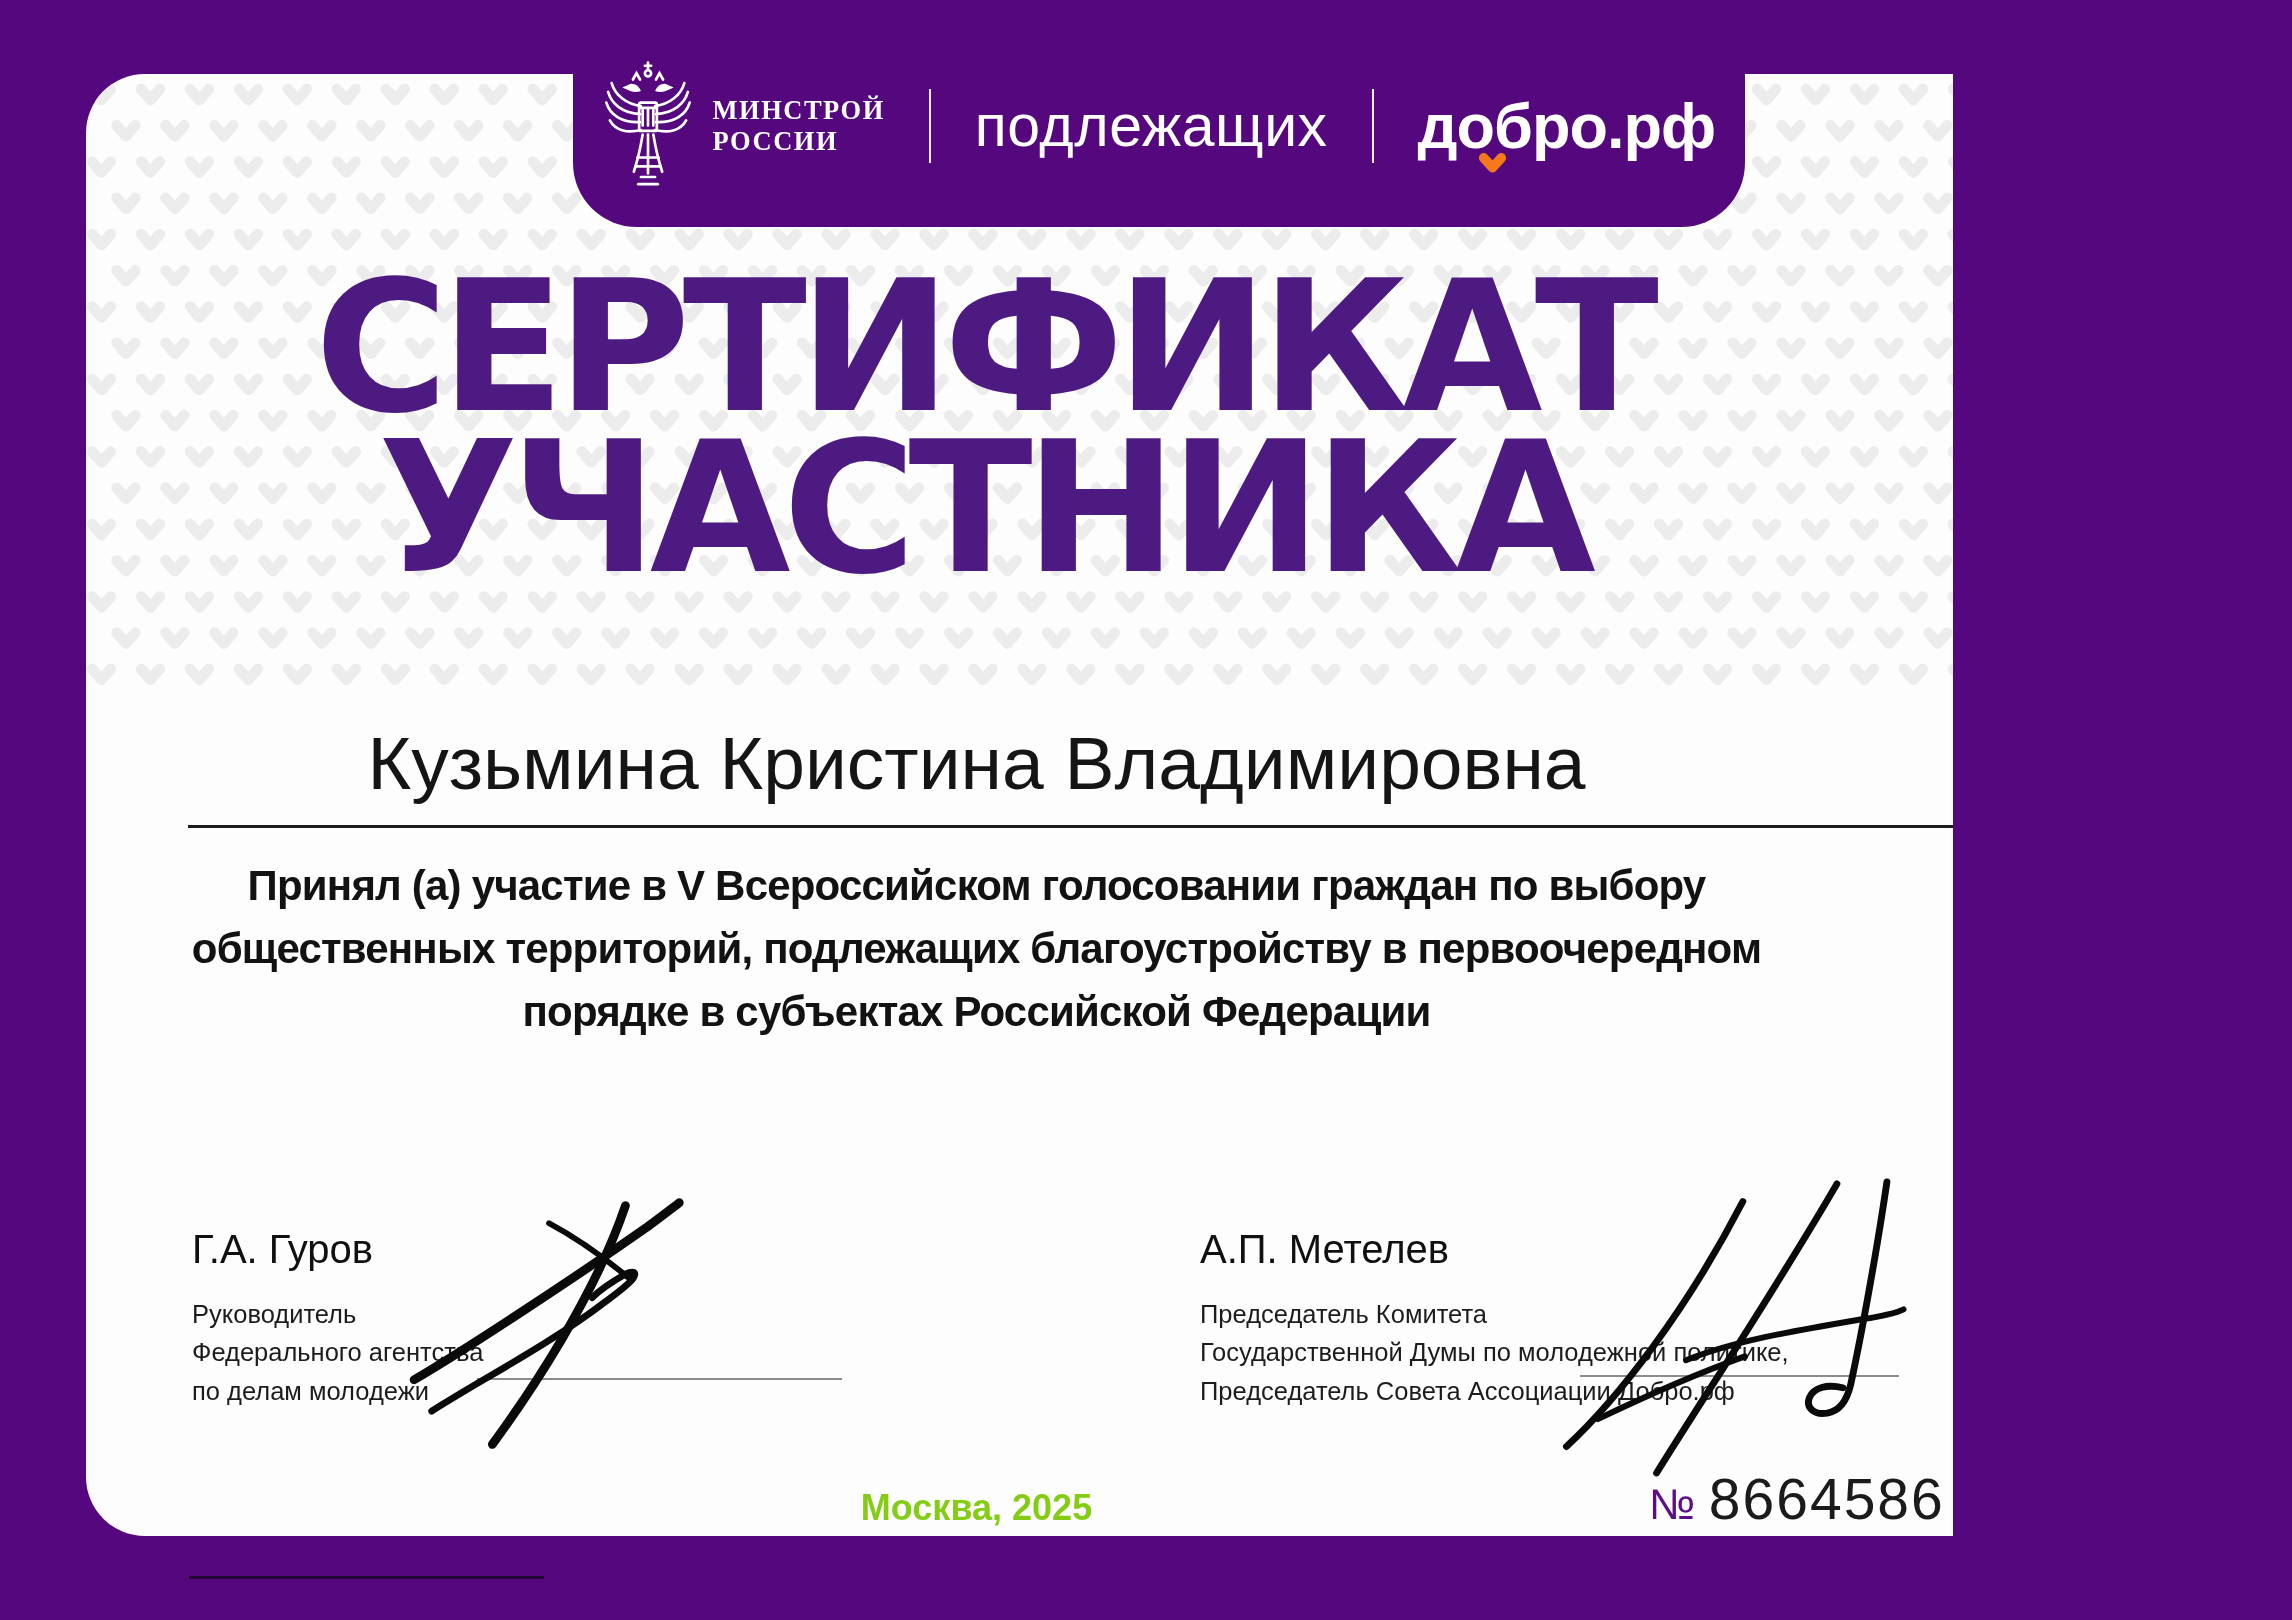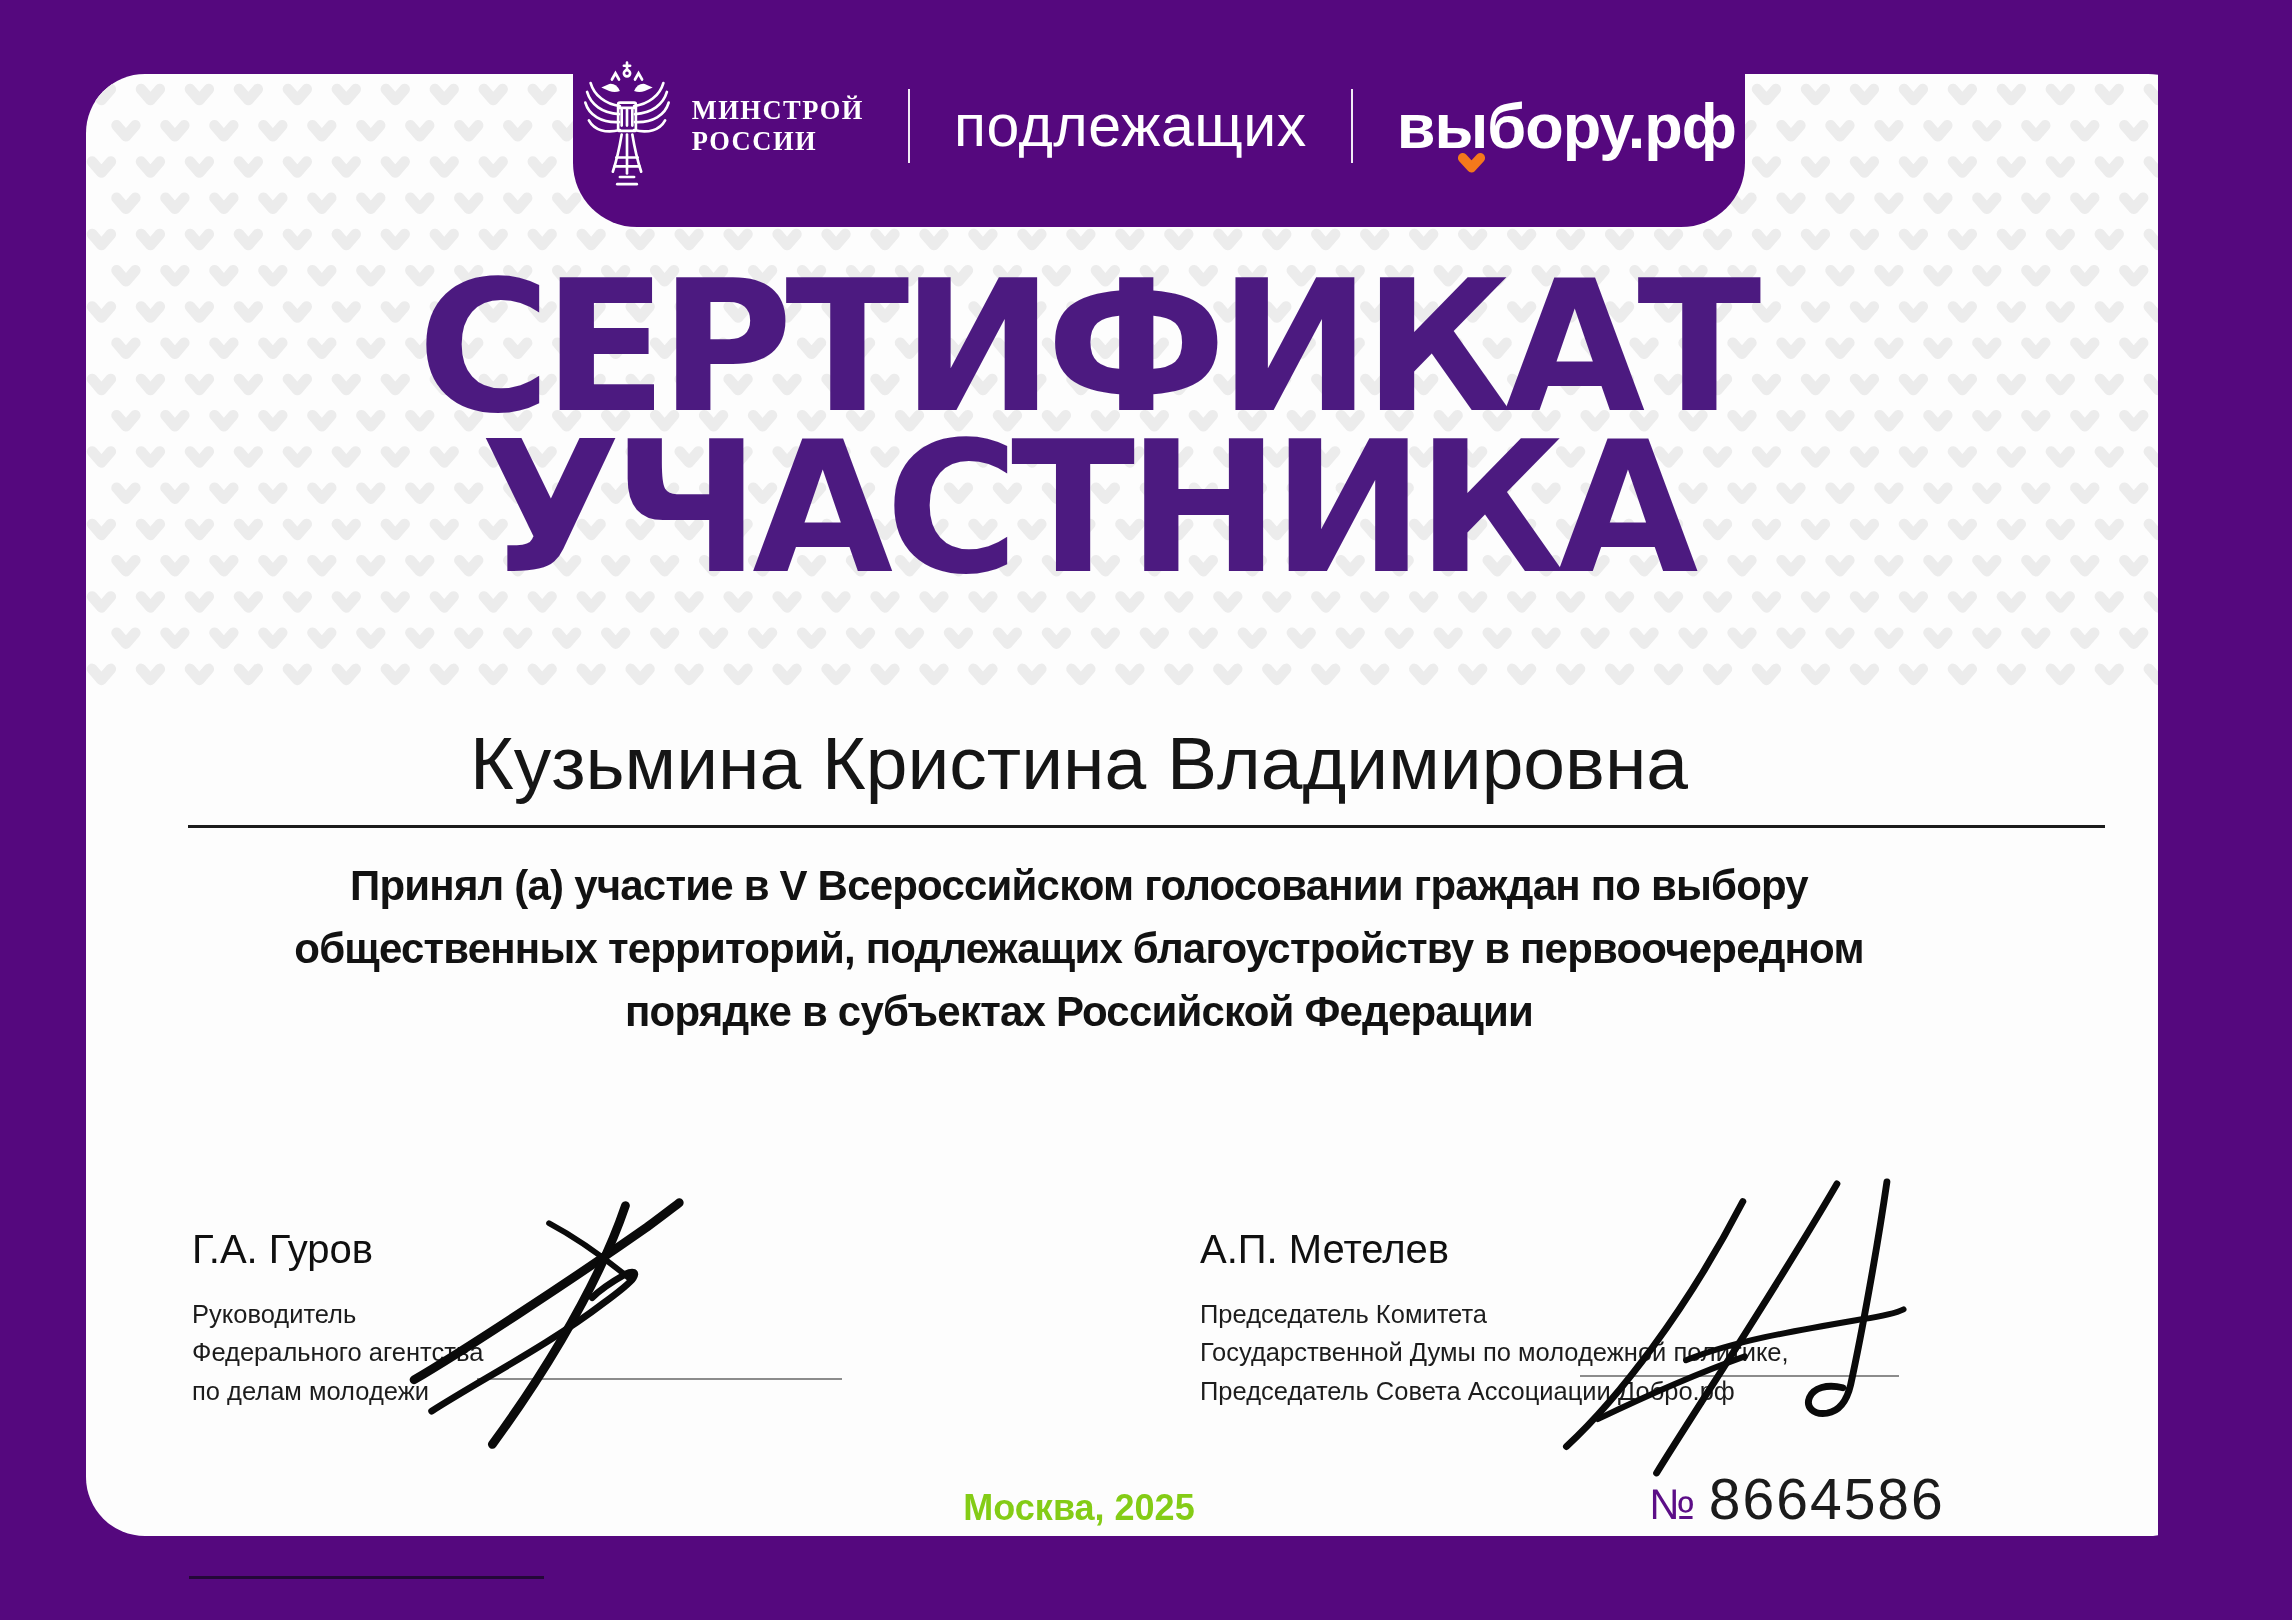--- a/index.html
+++ b/index.html
@@ -1,16 +1,16 @@
 <!DOCTYPE html>
 <html><head>
 <meta charset="utf-8">
 <style>
   html,body{margin:0;padding:0;background:#55087e;}
-  #stage{position:relative;width:2158px;height:1620px;background:#55087e;overflow:hidden;
+  #stage{position:relative;width:1953px;height:1620px;background:#55087e;overflow:hidden;
          font-family:"Liberation Sans",sans-serif;}
   
   .card{position:absolute;left:86px;top:74px;width:2121px;height:1462px;
         background:#fdfdfd;border-radius:59px;}
   
   .hearts-wrap{position:absolute;left:86px;top:74px;width:2121px;height:619px;
                border-radius:59px 59px 0 0;overflow:hidden;}
   .hearts-wrap svg{display:block;}
   
   .tab{position:absolute;left:573px;top:0;width:1172px;height:227px;background:#55087e;
@@ -843,21 +843,21 @@
         </div>
       </div>
 
       <div class="logo-divider"></div>
 
       <div class="rosmol">подлежащих</div>
 
       <div class="logo-divider"></div>
 
       <div class="dobro">
-        <span>выбору.рф</span>
+        <span>добро.рф</span>
         <svg class="mini-heart" viewBox="-16 -12 32 24" width="31" height="23.5" xmlns="http://www.w3.org/2000/svg">
           <path d="M-9,-5 L0,5 L9,-5" fill="none" stroke="#f5791b" stroke-width="10" stroke-linecap="round" stroke-linejoin="round"></path>
         </svg>
       </div>
     </div>
   </div>
 
   <div class="title">
     <span>СЕРТИФИКАТ</span>
     <span>УЧАСТНИКА</span>

